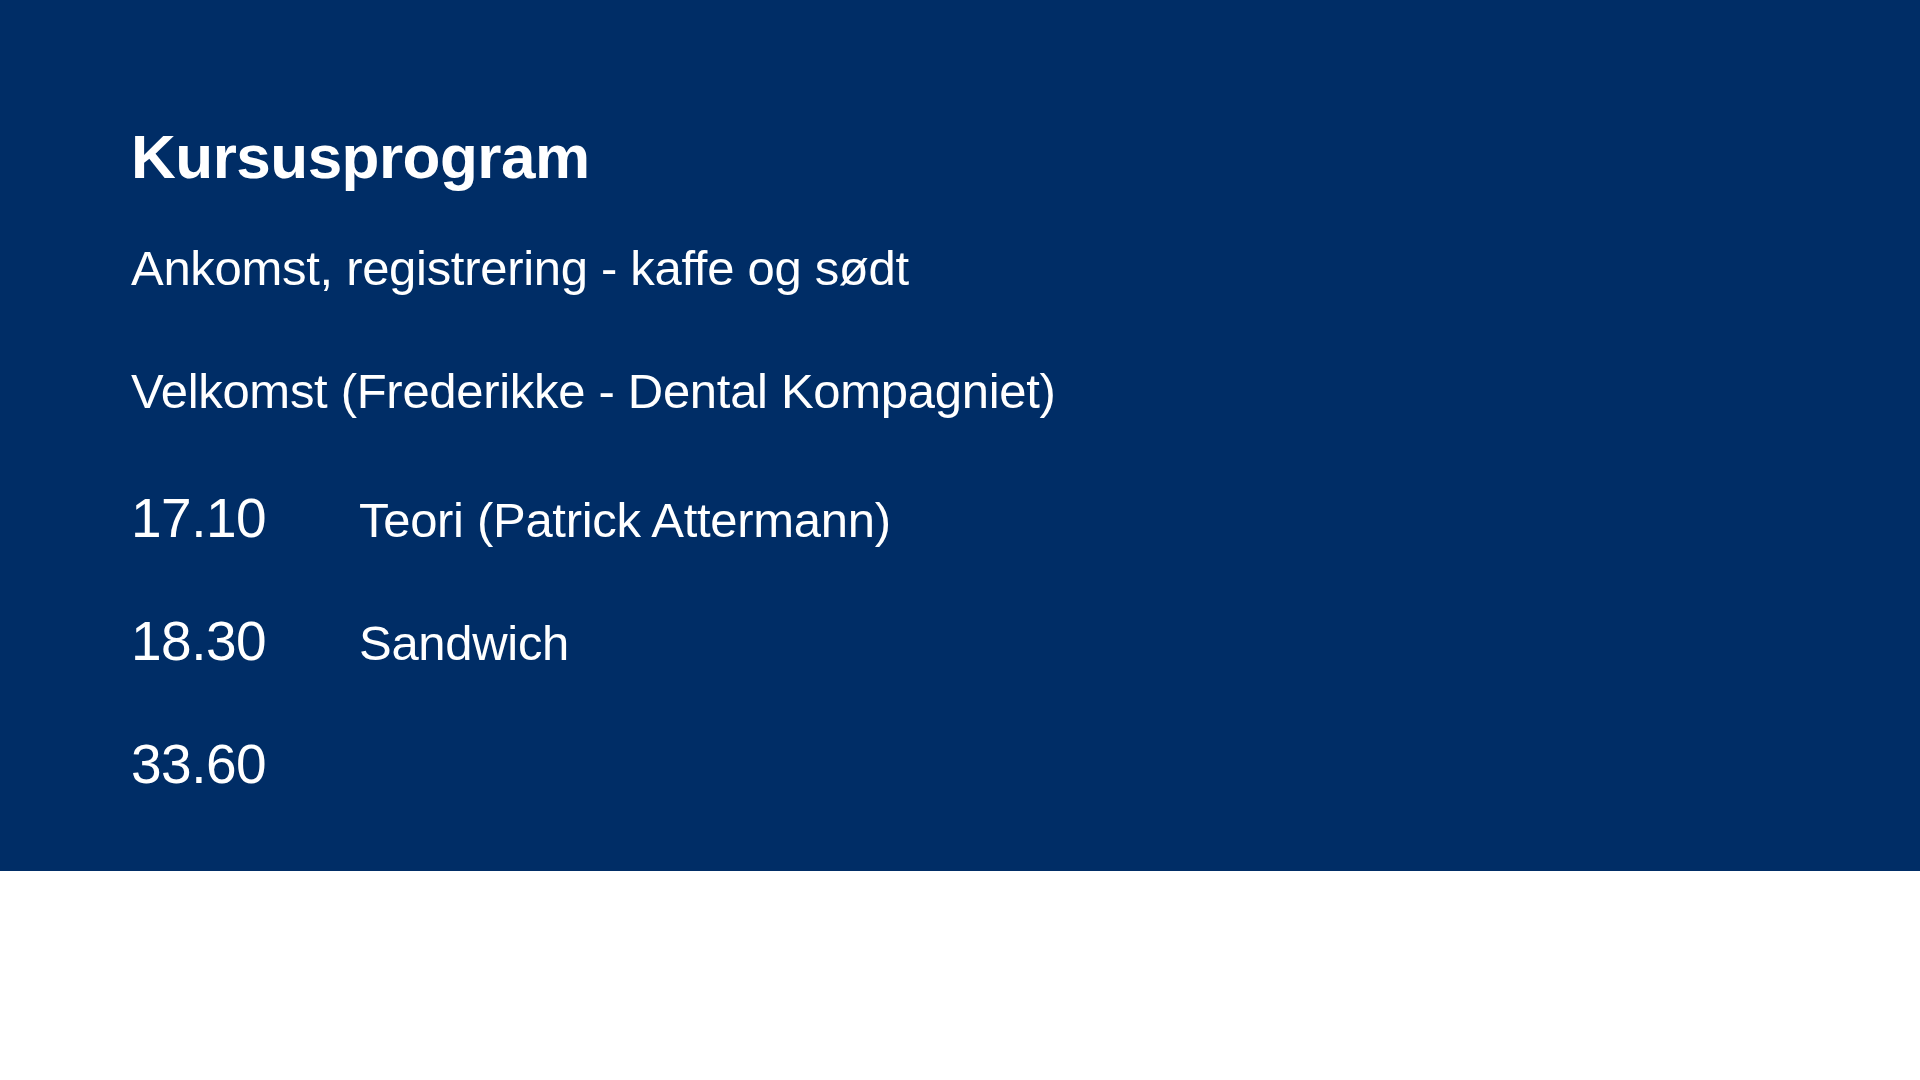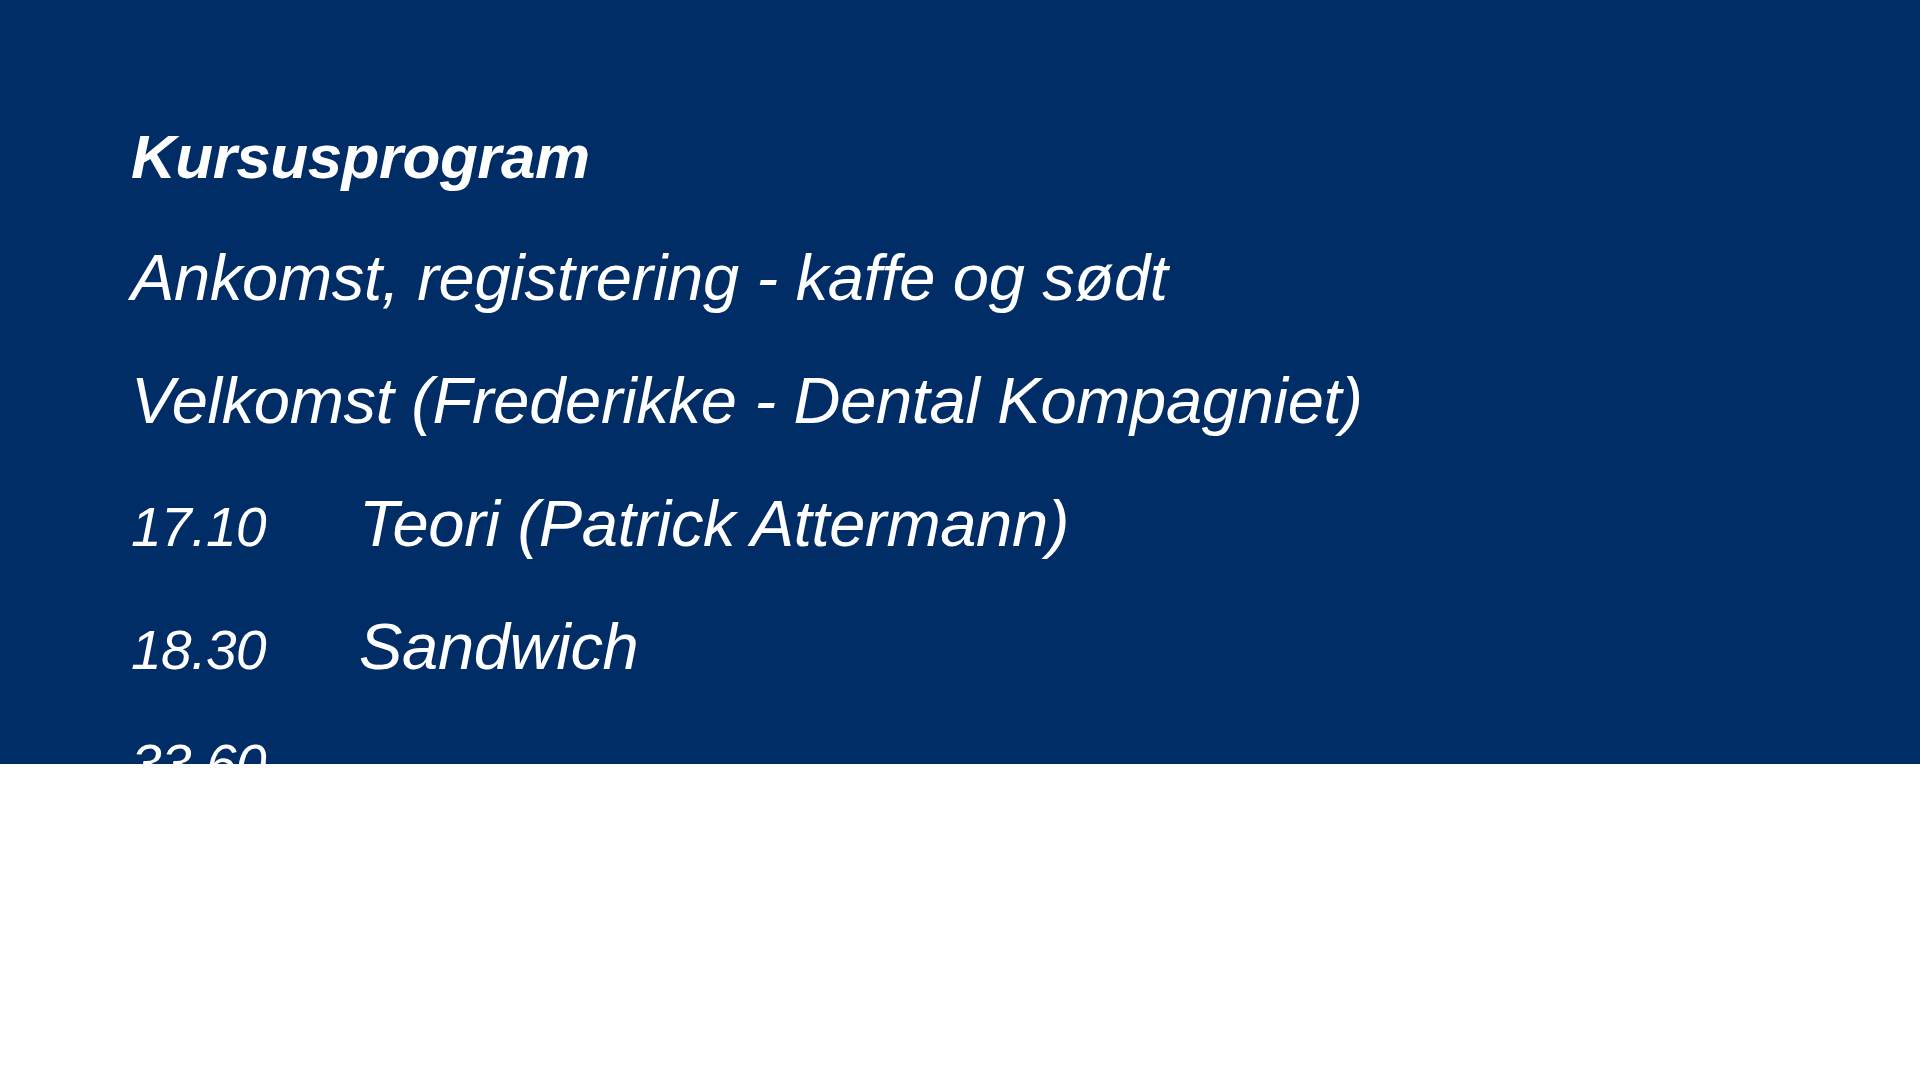--- a/index.html
+++ b/index.html
@@ -12,25 +12,24 @@
     width: 1920px;
     height: 1080px;
     overflow: hidden;
     font-family: "Liberation Sans", sans-serif;
     -webkit-font-smoothing: antialiased;
   }
 
   #slide {
     position: relative;
     width: 1920px;
-    height: 764px;
+    height: 871px;
     box-sizing: border-box;
     background: #002D66;
     color: #FFFFFF;
-    font-style: italic;
   }
 
   #slide-title {
     position: absolute;
     left: 131px;
     top: 82px;
     font-size: 62px;
     font-weight: 700;
     letter-spacing: -0.5px;
     line-height: 1.05;
@@ -56,21 +55,21 @@
     flex: 0 0 auto;
     width: 228px;
     font-size: 55px;
     font-weight: 400;
     letter-spacing: -0.5px;
     color: #FFFFFF;
   }
 
   .row-label {
     flex: 1 1 auto;
-    font-size: 65px;
+    font-size: 49px;
     font-weight: 400;
     letter-spacing: -0.3px;
     color: #FFFFFF;
   }
 </style>
 </head>
 <body>
 
 <div id="slide" style="background: rgb(0, 45, 102); color: rgb(255, 255, 255);">
 

